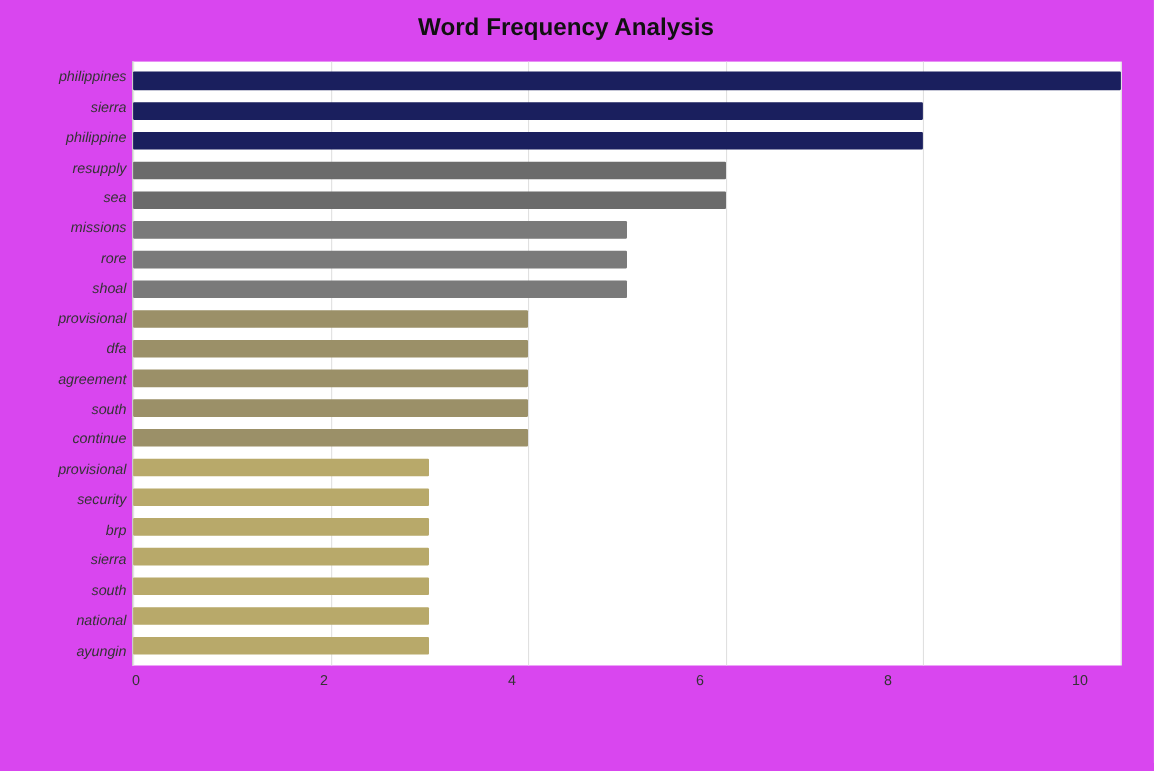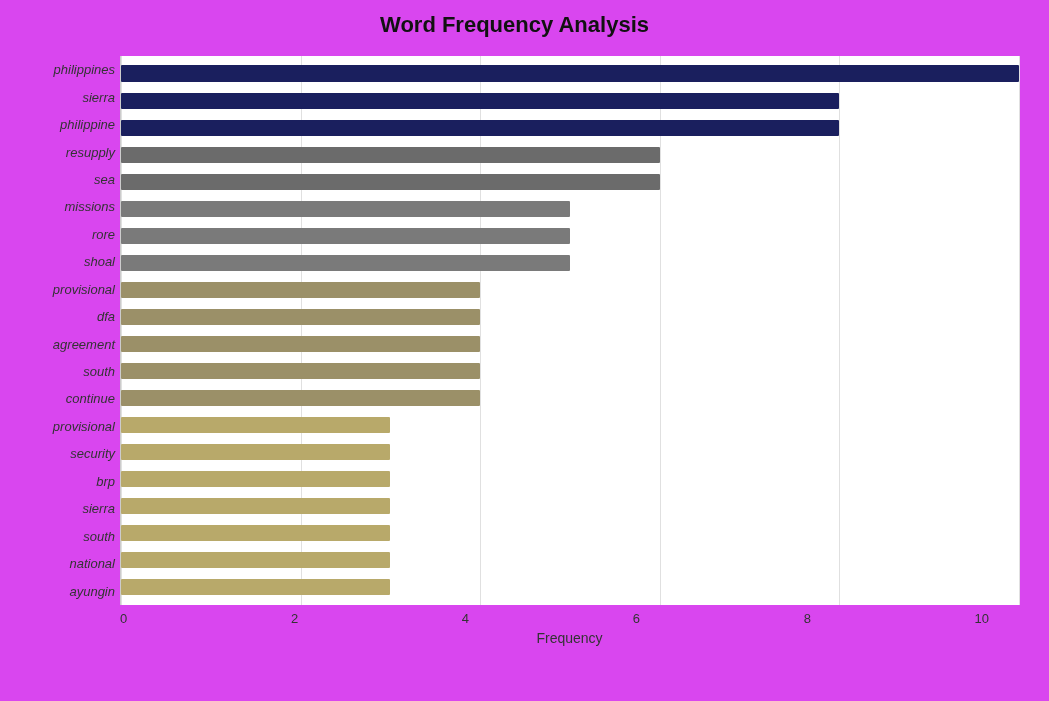--- a/index.html
+++ b/index.html
@@ -208,14 +208,13 @@
     </div>
   </div>
   <div class="x-axis" id="x-axis">
       <span class="x-tick">0</span>
       <span class="x-tick">2</span>
       <span class="x-tick">4</span>
       <span class="x-tick">6</span>
       <span class="x-tick">8</span>
       <span class="x-tick">10</span>
     </div>
-  <div class="x-axis-label">Frequency</div>
 </div>
 
 </body></html>

